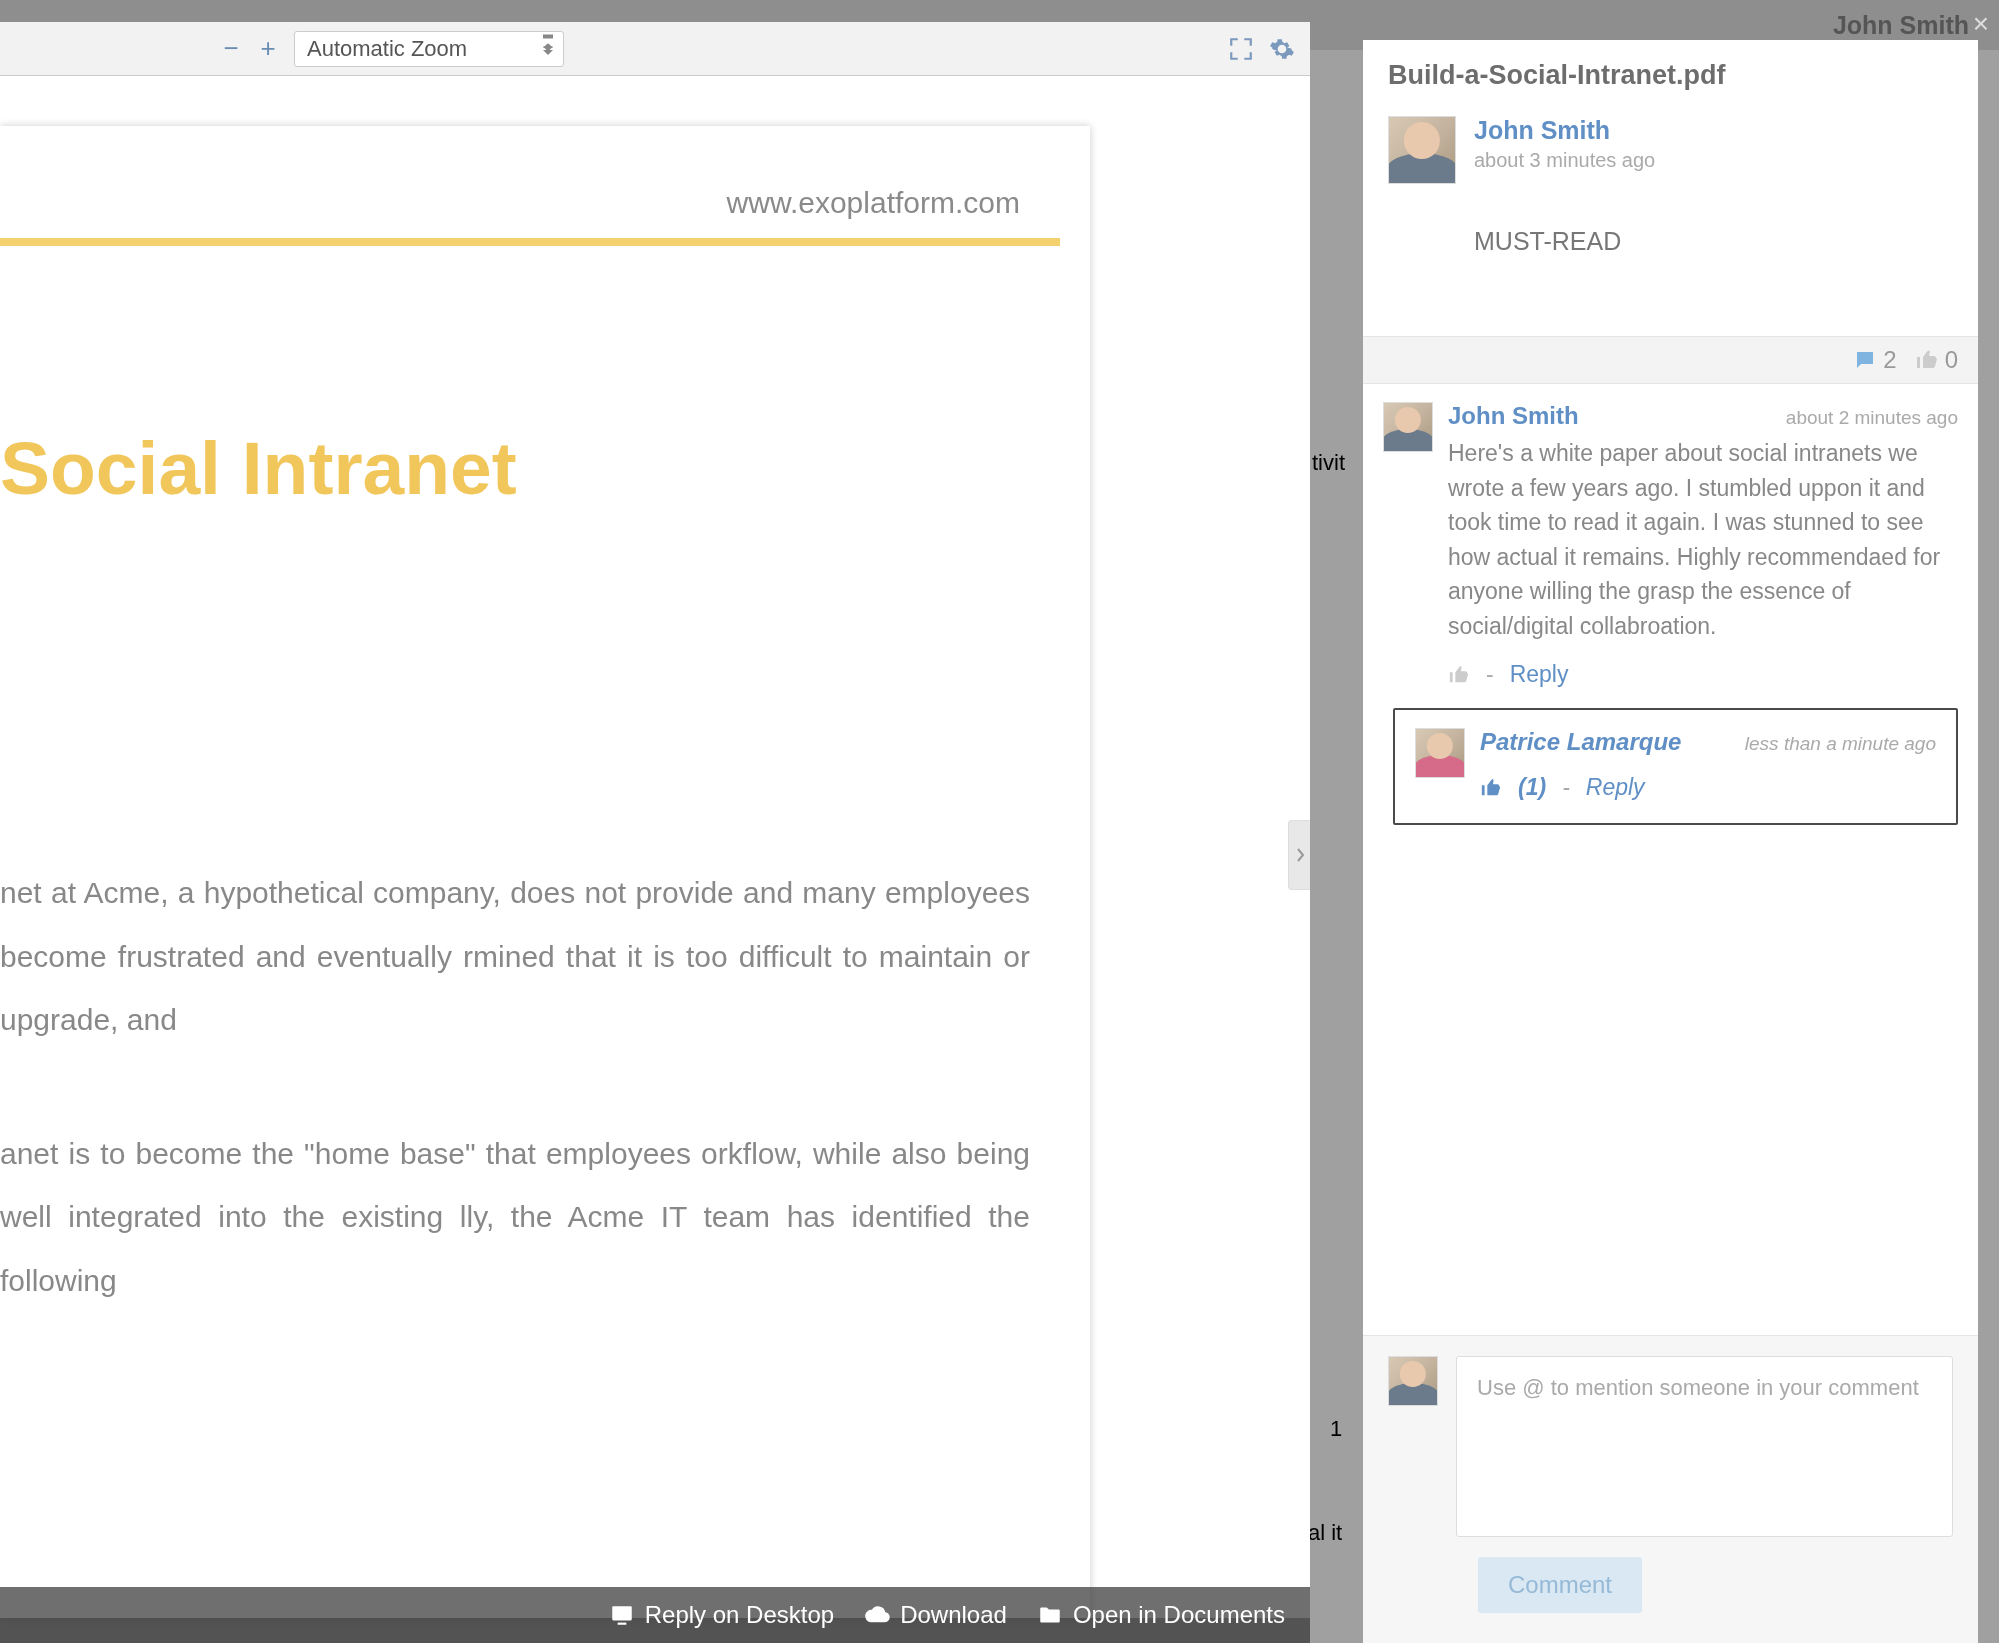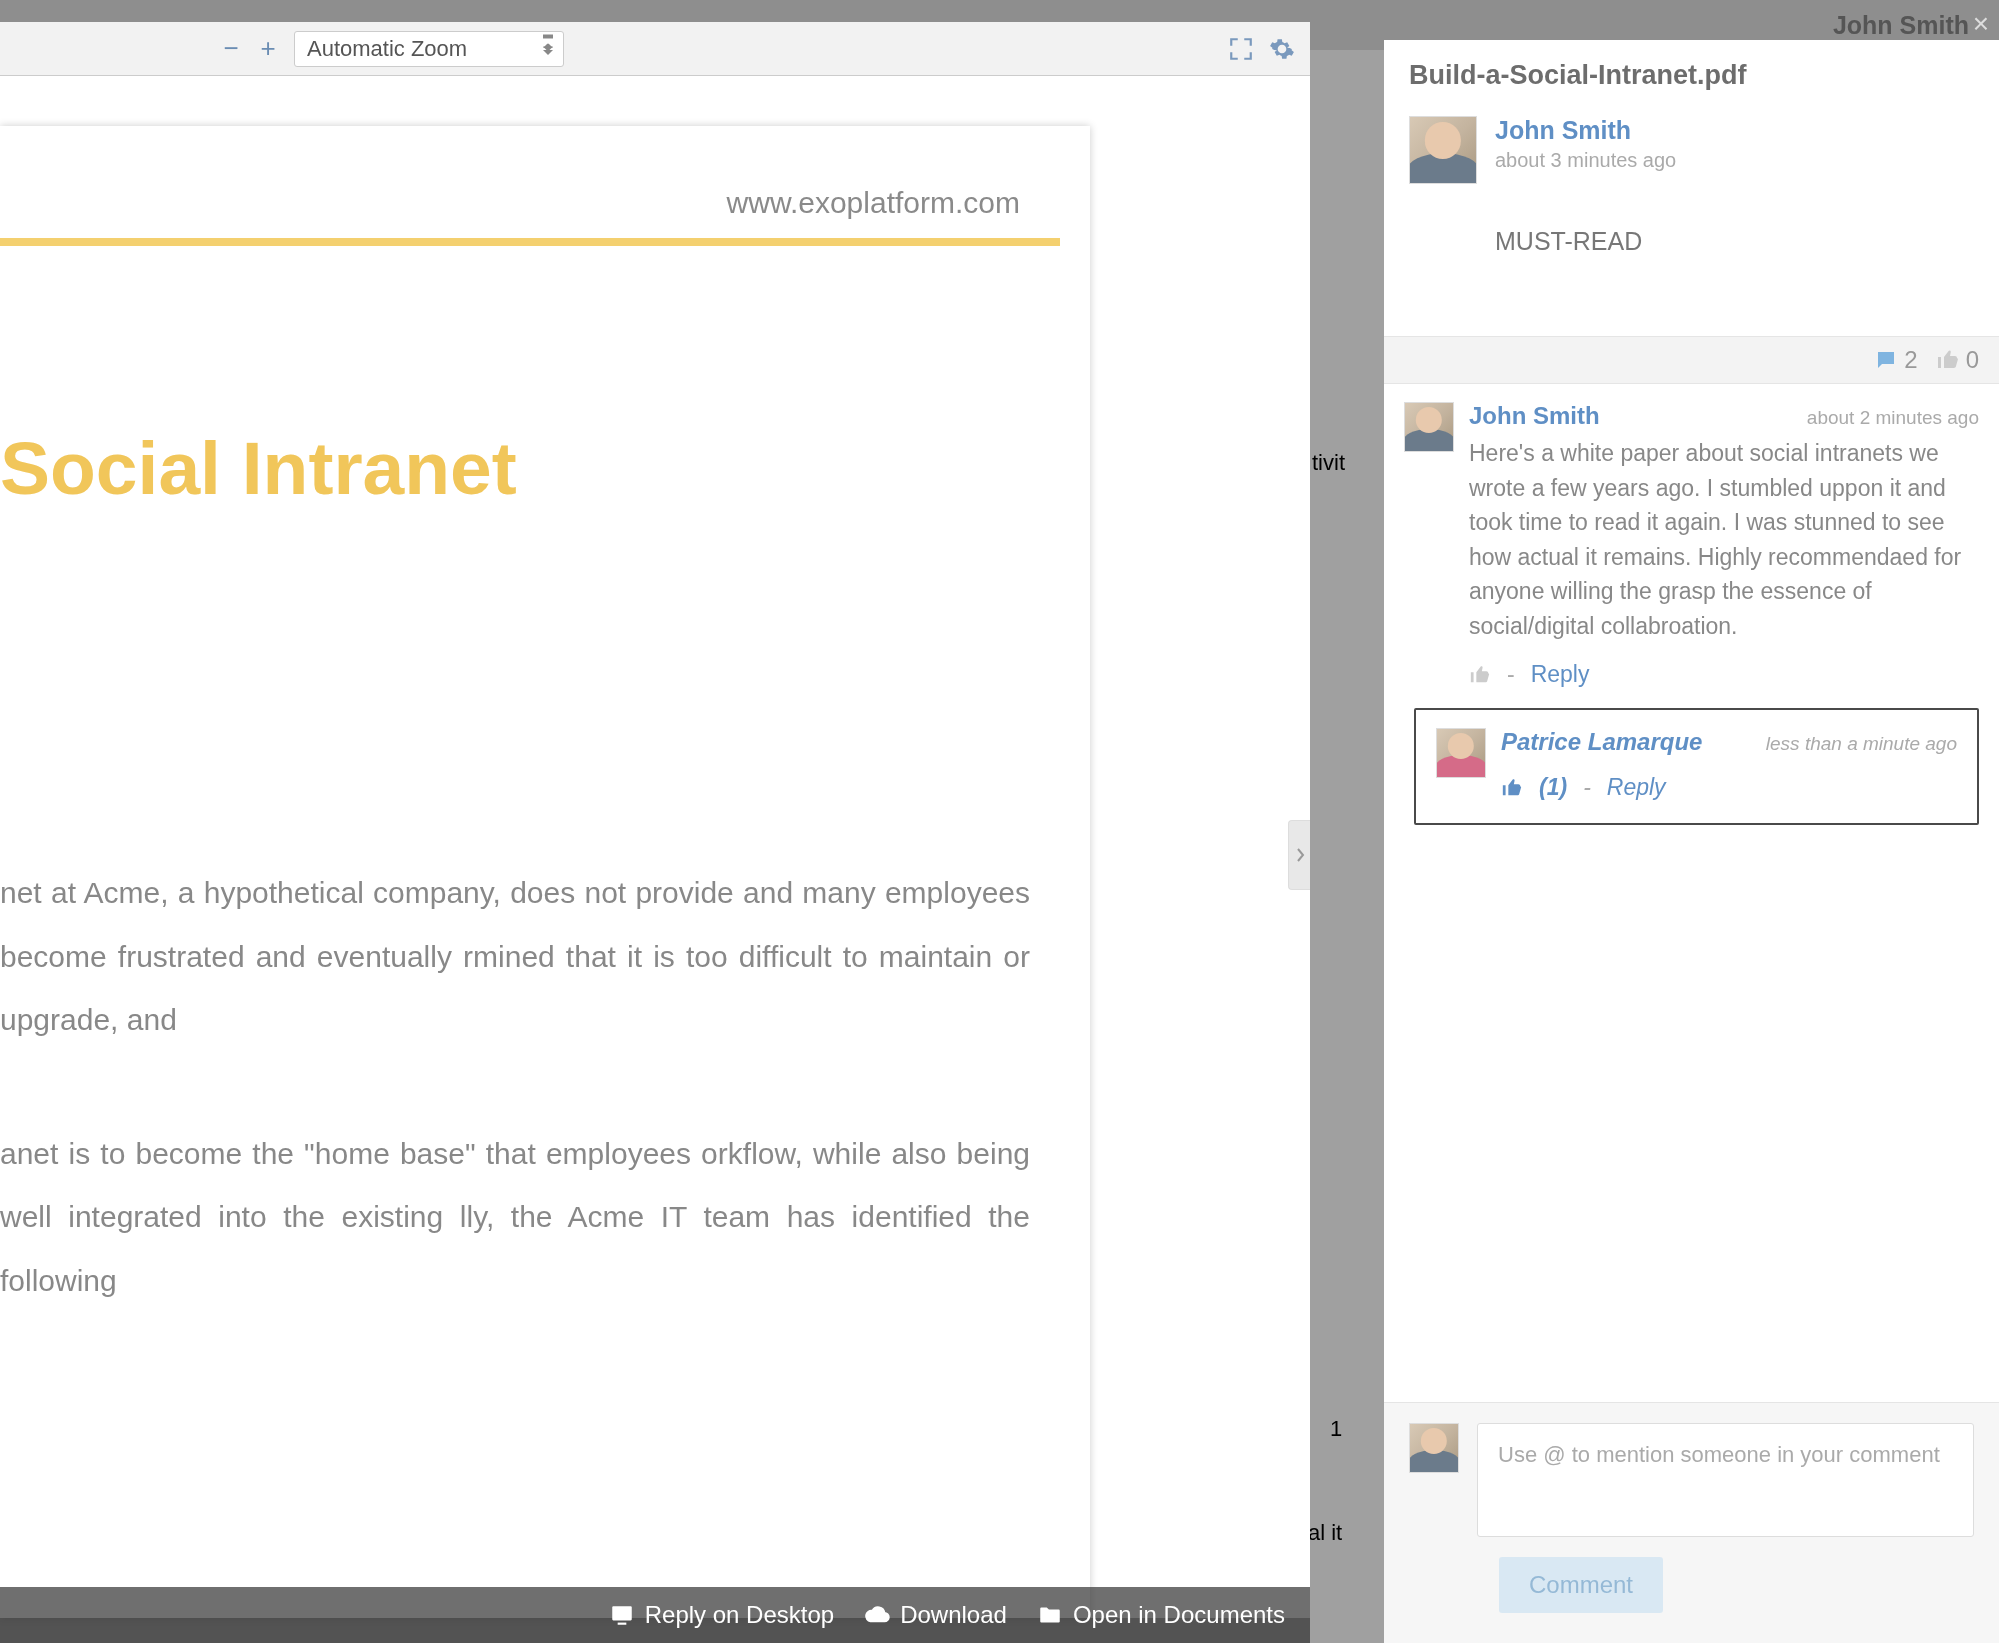--- a/index.html
+++ b/index.html
@@ -169,21 +169,21 @@
   font-size: 24px;
 }
 .bottom-bar .action {
   display:flex; align-items:center; gap:10px; cursor:pointer;
 }
 .bottom-bar svg { width:26px; height:26px; }
 
 .right-panel {
   position: absolute;
   top: 40px;
-  right: 0;
+  right: 21px;
   width: 615px;
   bottom: 0;
   background: #fff;
   display:flex;
   flex-direction:column;
 }
 .panel-title {
   padding: 20px 25px 25px;
   font-size: 27px;
   font-weight: 700;
@@ -298,21 +298,21 @@
 .compose {
   border-top:1px solid #e5e5e5;
   background:#f6f6f6;
   padding:20px 25px;
   display:flex;
   gap:18px;
   align-items:flex-start;
 }
 .compose textarea {
   flex:1;
-  height:114px;
+  height:181px;
   border:1px solid #ddd;
   border-radius:3px;
   padding:18px 20px;
   font-size:22px;
   color:#333;
   resize:none;
   font-family:inherit;
 }
 .compose textarea::placeholder { color:#aaa; }
 .comment-btn-row {

